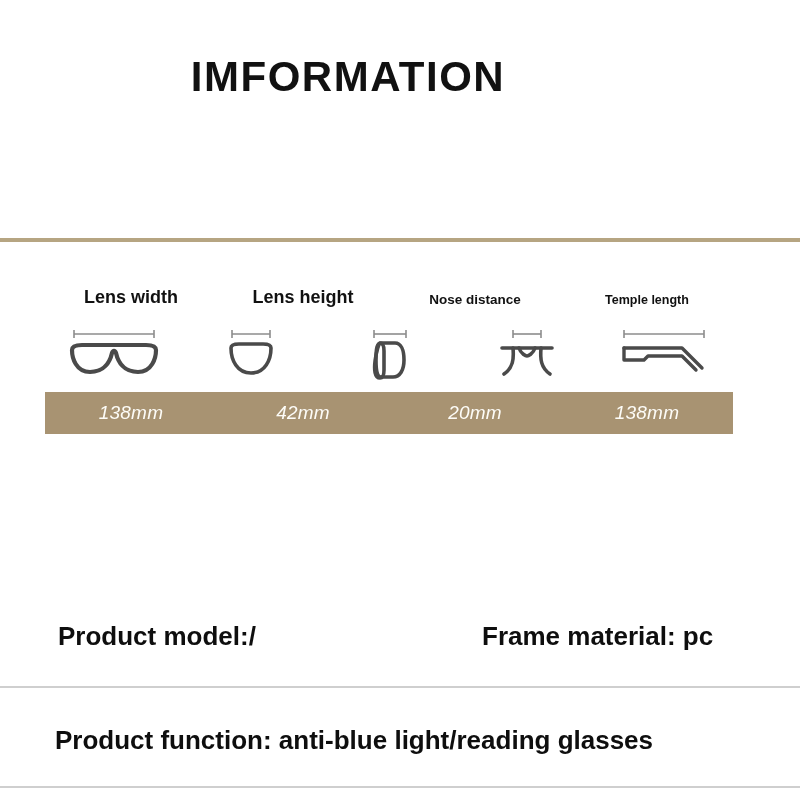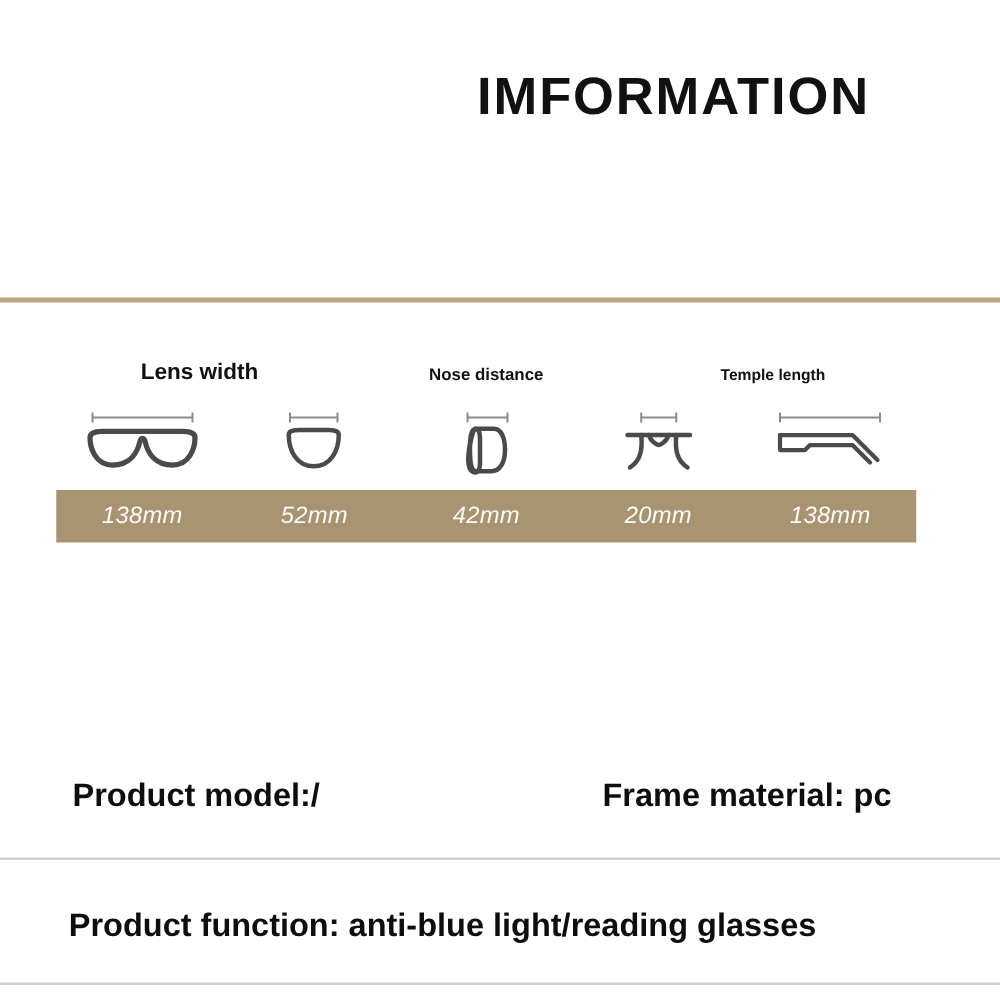--- a/index.html
+++ b/index.html
@@ -15,21 +15,21 @@
     overflow: hidden;
     position: relative;
   }
 
   
   .title-block {
     position: absolute;
     top: 56px;
     left: 0;
     width: 696px;
-    text-align: right;
+    text-align: center;
   }
   .title {
     font-size: 42px;
     font-weight: 700;
     letter-spacing: 1.5px;
     color: #111111;
     line-height: 1;
   }
 
   
@@ -149,20 +149,23 @@
 </div>
 
 <div class="tan-rule"></div>
 
 <div class="spec-area">
 
   <div class="spec-row labels">
     <div class="spec-col" data-size="md">
       <span class="spec-label">Lens width</span>
     </div>
+    <div class="spec-col" data-size="md">
+      <span class="spec-label">Lens height</span>
+    </div>
     <div class="spec-col" data-size="sm">
       <span class="spec-label">Nose distance</span>
     </div>
     <div class="spec-col" data-size="xs">
       <span class="spec-label">Temple length</span>
     </div>
   </div>
 
   <div class="spec-row icons">
 
@@ -250,23 +253,20 @@
         </svg>
       </span>
     </div>
   </div>
 
   <div class="spec-row value-bar">
     <div class="spec-col">
       <span class="spec-value">138mm</span>
     </div>
     <div class="spec-col">
-      <span class="spec-value">52mm</span>
-    </div>
-    <div class="spec-col">
       <span class="spec-value">42mm</span>
     </div>
     <div class="spec-col">
       <span class="spec-value">20mm</span>
     </div>
     <div class="spec-col">
       <span class="spec-value">138mm</span>
     </div>
   </div>
 </div>

